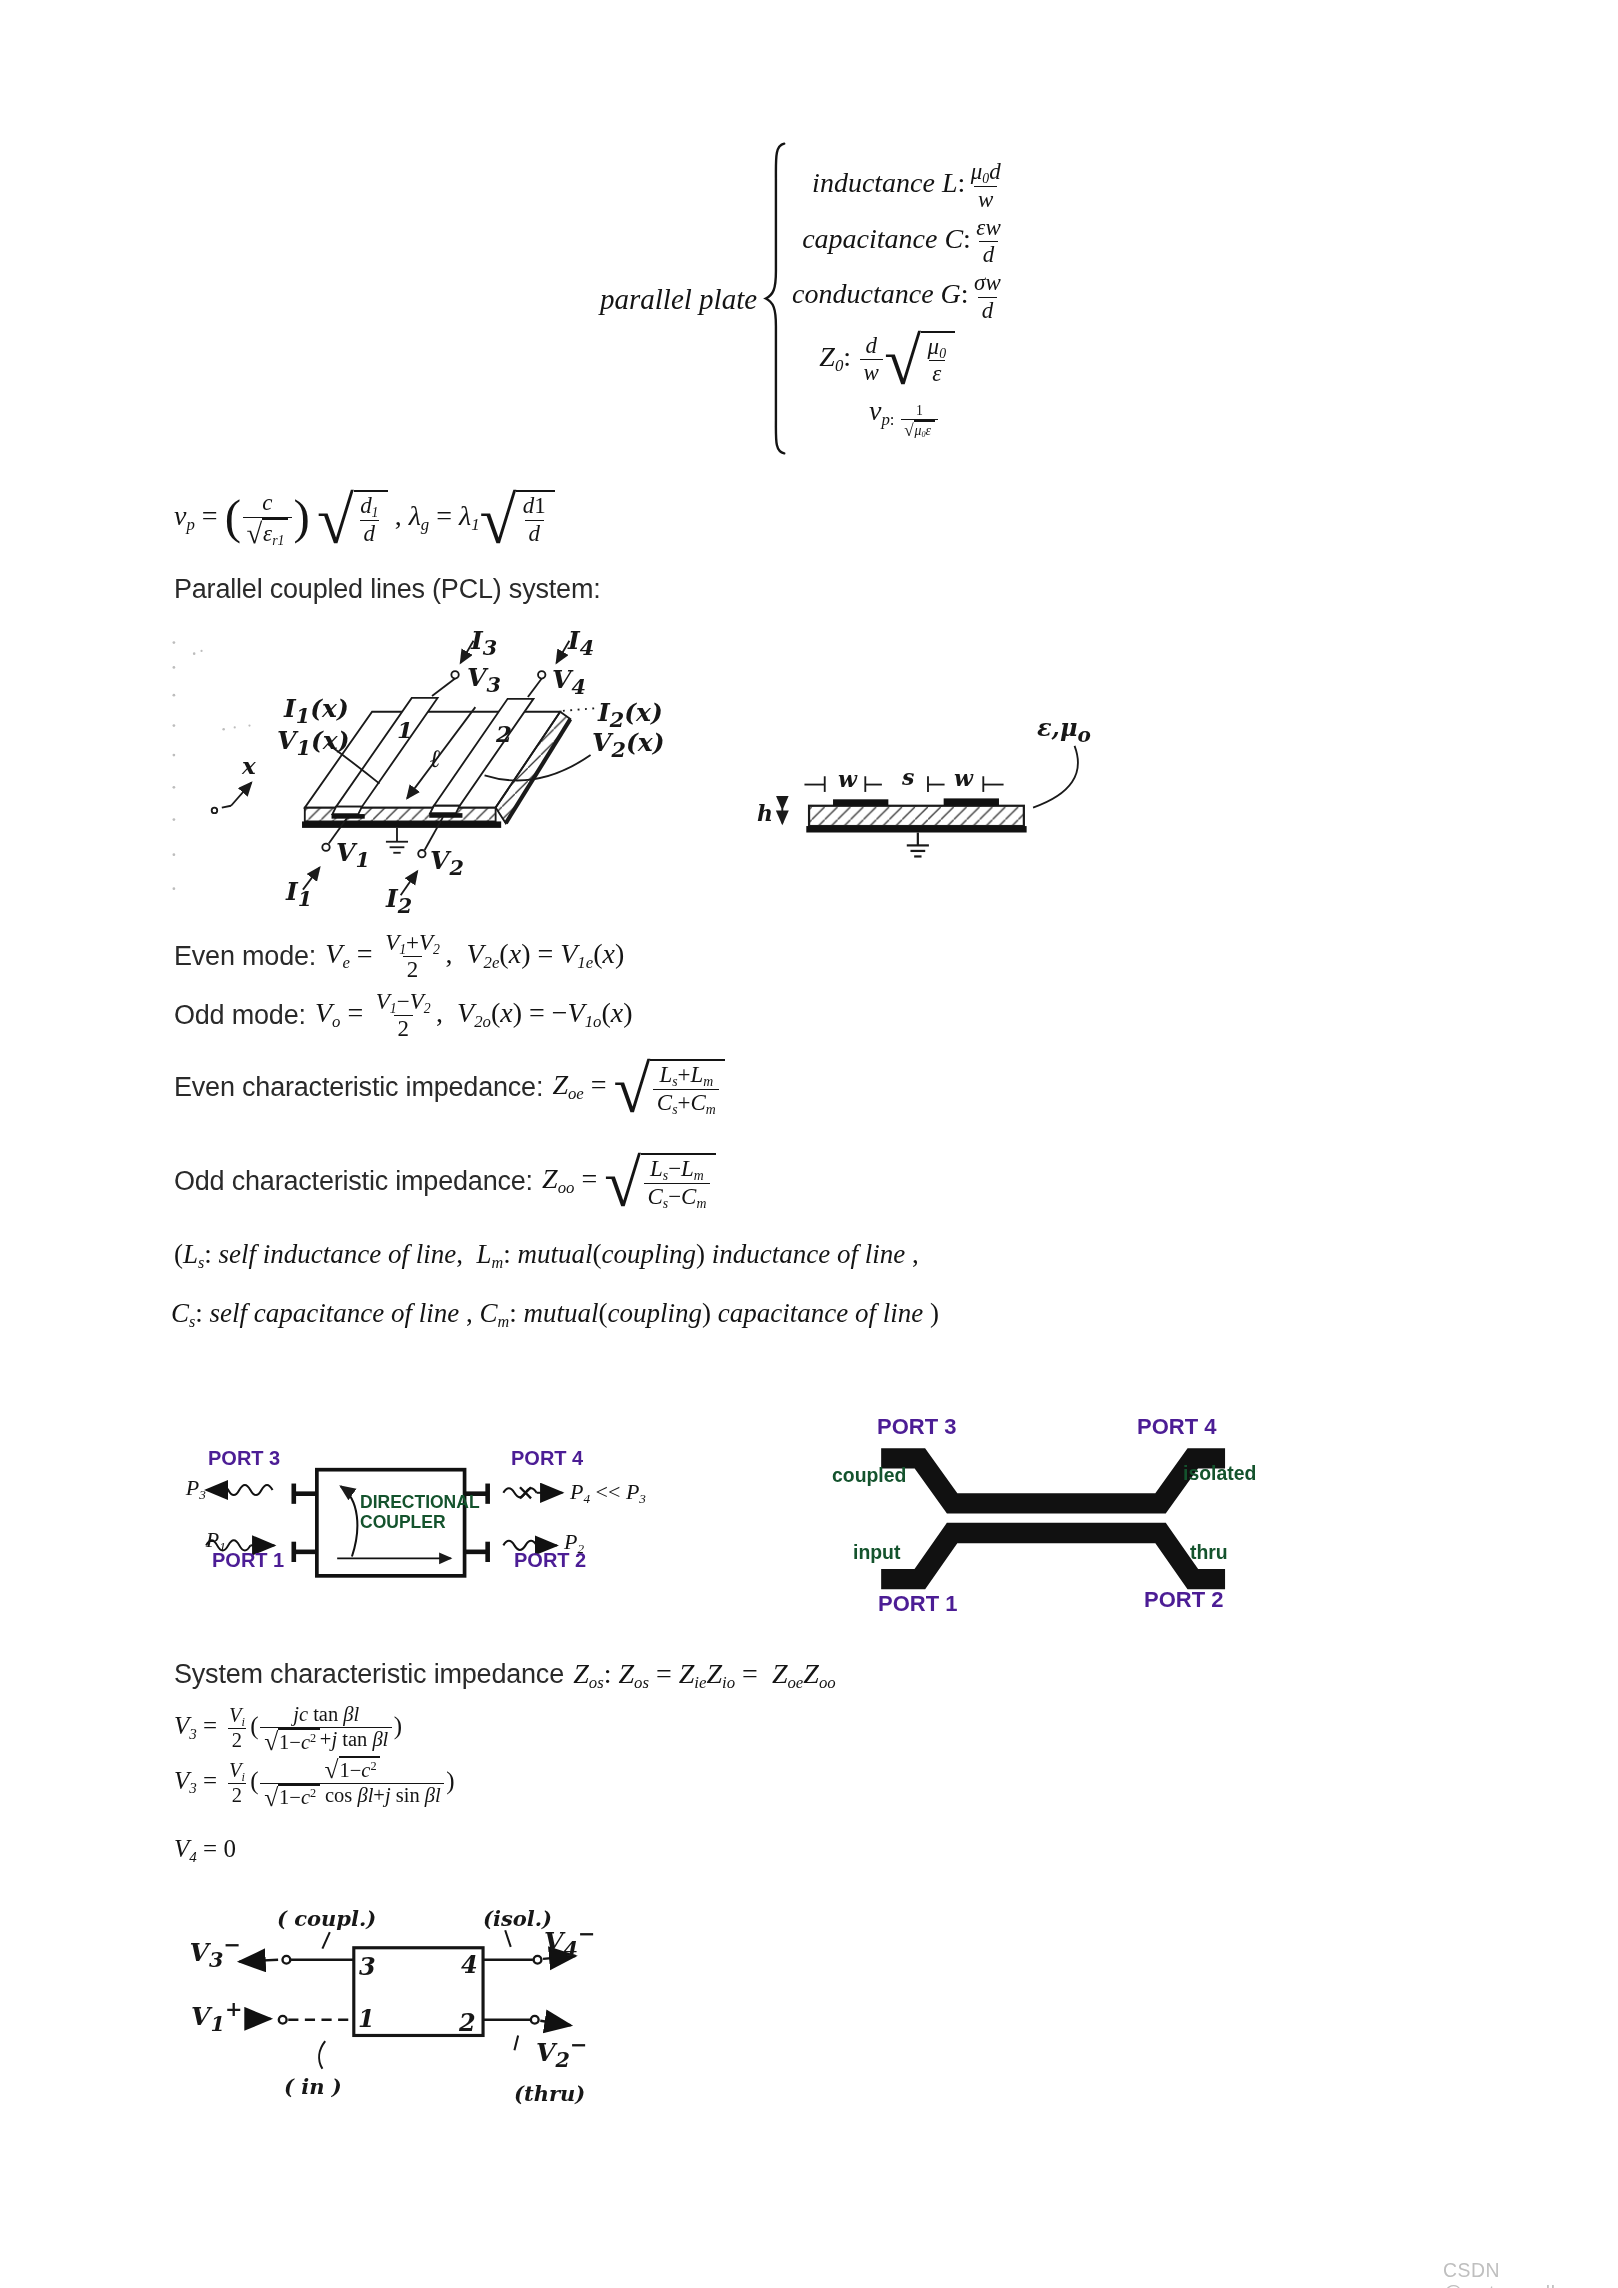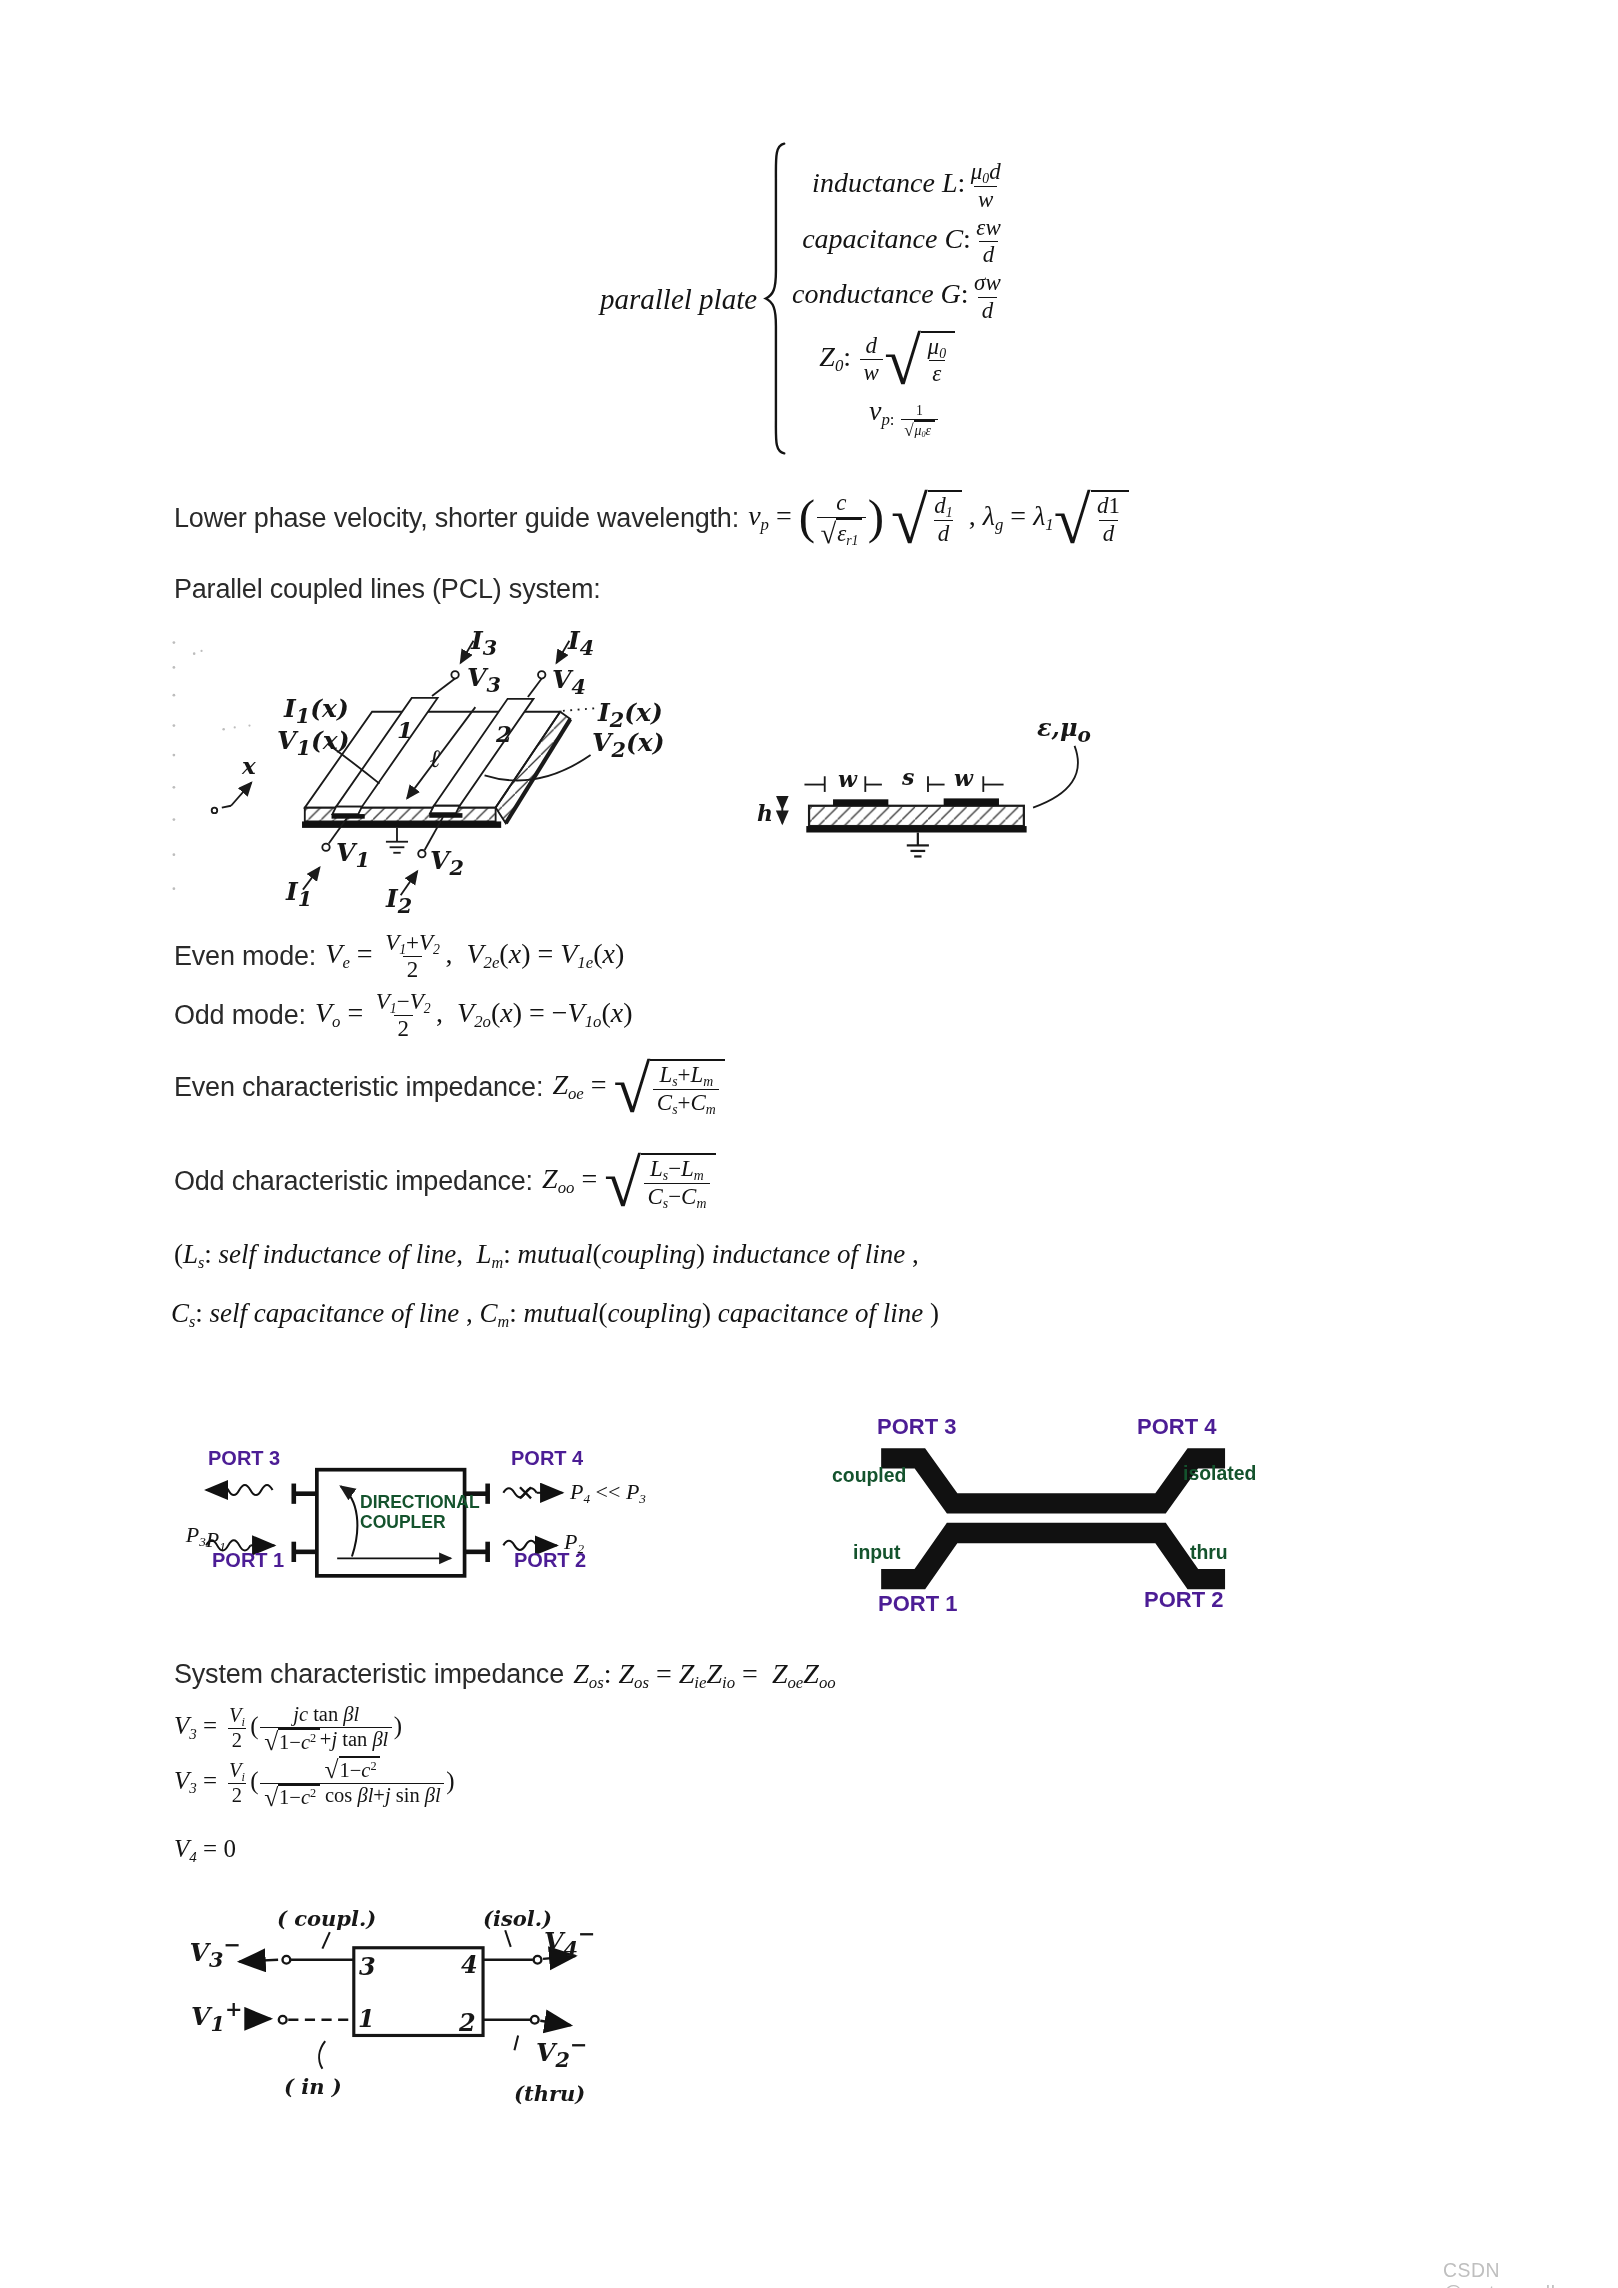--- a/index.html
+++ b/index.html
@@ -48,21 +48,20 @@
     <div class="brows">
       <span class="math"><span class="mi">inductance L</span><span class="mr">:</span><span class="frac"><span class="num"><span class="mi">μ</span><sub>0</sub><span class="mi">d</span></span><span class="den"><span class="mi">w</span></span></span></span>
       <span class="math"><span class="mi">capacitance C</span><span class="mr">:</span><span class="frac"><span class="num"><span class="mi">εw</span></span><span class="den"><span class="mi">d</span></span></span></span>
       <span class="math"><span class="mi">conductance G</span><span class="mr">:</span><span class="frac"><span class="num"><span class="mi">σw</span></span><span class="den"><span class="mi">d</span></span></span></span>
       <span class="math z0row"><span class="mi">Z</span><sub>0</sub><span class="mr">: </span><span class="frac"><span class="num"><span class="mi">d</span></span><span class="den"><span class="mi">w</span></span></span><span class="sqrt tall"><span class="rad">√</span><span class="sqb"><span class="frac"><span class="num"><span class="mi">μ</span><sub>0</sub></span><span class="den"><span class="mi">ε</span></span></span></span></span></span>
       <span class="math vprow"><span class="mi">v</span><sub><span class="mi">p</span><span class="mr">: </span><span class="frac"><span class="num"><span class="mr">1</span></span><span class="den"><span class="sqrt"><span class="rad">√</span><span class="sqb"><span class="mi">μ</span><sub>0</sub><span class="mi">ε</span></span></span></span></span></sub></span>
     </div>
   </section>
 
   <div class="line" style="left:174px;top:485px;min-height:65px;">
-    <span class="lead">Lower phase velocity, shorter guide wavelength:</span>
     <span class="math"><span class="mi">v</span><sub>p</sub><span class="mr"> = </span><span class="big">(</span><span class="frac"><span class="num"><span class="mi">c</span></span><span class="den"><span class="sqrt"><span class="rad">√</span><span class="sqb"><span class="mi">ε</span><sub>r1</sub></span></span></span></span><span class="big">)</span><span class="mr"> </span><span class="sqrt tall"><span class="rad">√</span><span class="sqb"><span class="frac"><span class="num"><span class="mi">d</span><sub>1</sub></span><span class="den"><span class="mi">d</span></span></span></span></span><span class="mr"> , </span><span class="mi">λ</span><sub>g</sub><span class="mr"> = </span><span class="mi">λ</span><sub>1</sub><span class="sqrt tall"><span class="rad">√</span><span class="sqb"><span class="frac"><span class="num"><span class="mi">d</span><span class="mr">1</span></span><span class="den"><span class="mi">d</span></span></span></span></span></span>
   </div>
 
   <div class="line" style="left:174px;top:574px;">
     <span class="lead">Parallel coupled lines (PCL) system:</span>
   </div>
 
   <figure class="fig" style="left:166px;top:626px;width:969px;height:295px;margin:0;">
     <svg width="969" height="295" viewBox="0 0 1050 320">
       <defs>
@@ -238,21 +237,21 @@
             <line x1="390" y1="51" x2="378" y2="63" stroke-width="2.6"></line>
           <line x1="396" y1="57" x2="424" y2="57" marker-end="url(#ah2)"></line>
           <path d="M360,114 q6,-10 12,0 q6,10 12,0 q6,-10 12,0"></path>
           <line x1="396" y1="114" x2="418" y2="114" marker-end="url(#ah2)"></line>
           <path d="M196,126 C206,96 204,64 184,50" marker-end="url(#ah)"></path>
           <line x1="180" y1="128" x2="303" y2="128" marker-end="url(#ah)" stroke-width="1.8"></line>
         </g>
       </g>
     </svg>
     <span class="fl blk" style="left:37px;top:7.4px;font-size:20px;">PORT 3</span>
-    <span class="fl math" style="left:14.8px;top:35px;font-size:22px;margin-top:47px;"><span class="mi">P</span><sub>3</sub></span>
+    <span class="fl math" style="left:14.8px;top:35px;font-size:22px;"><span class="mi">P</span><sub>3</sub></span>
     <span class="fl math" style="left:14.8px;top:87px;font-size:22px;margin-left:20px;"><span class="mi">P</span><sub>1</sub></span>
     <span class="fl blk" style="left:41px;top:109px;font-size:20px;">PORT 1</span>
     <span class="fl blkb" style="left:189px;top:52px;font-size:17.5px;">DIRECTIONAL</span>
     <span class="fl blkb" style="left:189px;top:72px;font-size:17.5px;">COUPLER</span>
     <span class="fl blk" style="left:340px;top:7.4px;font-size:20px;">PORT 4</span>
     <span class="fl math" style="left:399px;top:39px;font-size:22px;"><span class="mi">P</span><sub>4</sub><span class="mr"> &lt;&lt; </span><span class="mi">P</span><sub>3</sub></span>
     <span class="fl math" style="left:393px;top:89px;font-size:22px;"><span class="mi">P</span><sub>2</sub></span>
     <span class="fl blk" style="left:343px;top:109px;font-size:20px;">PORT 2</span>
   </figure>
 

